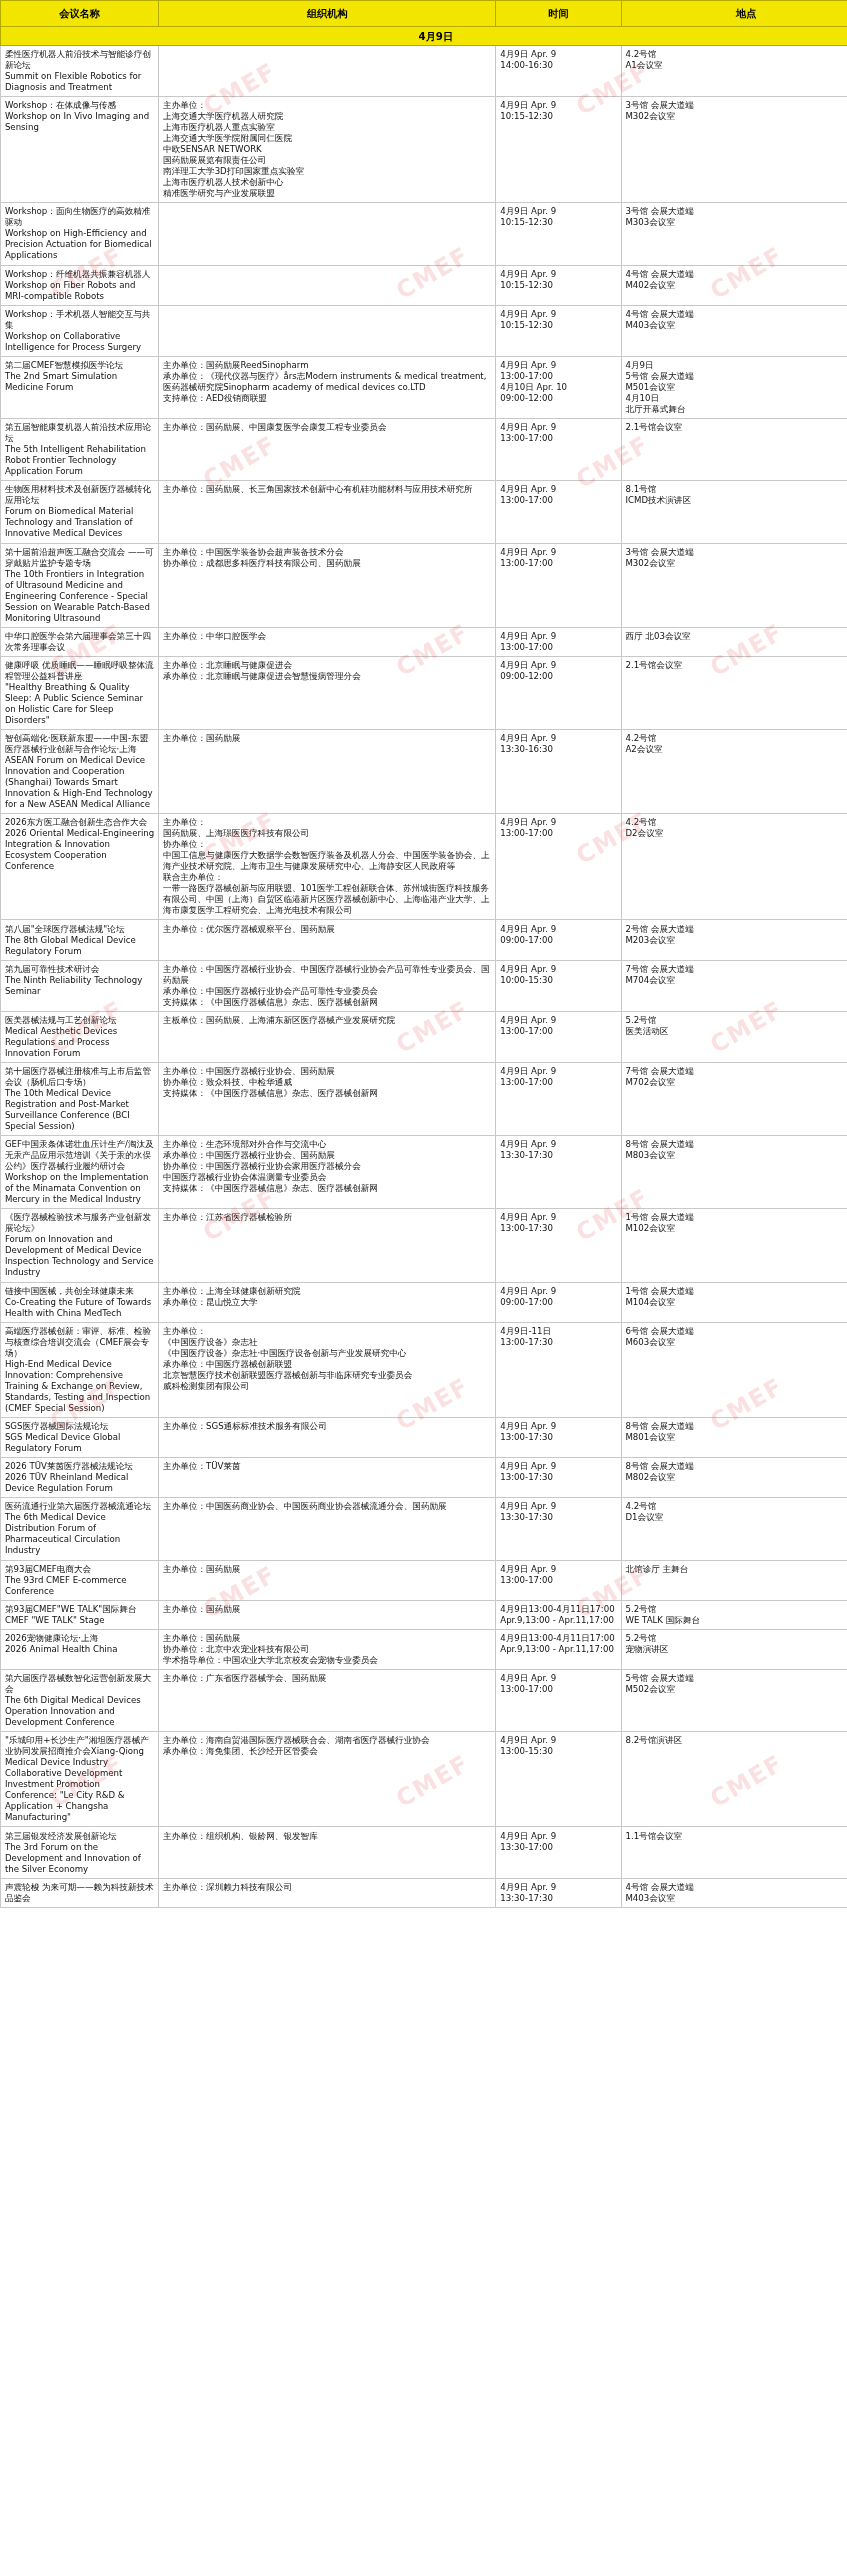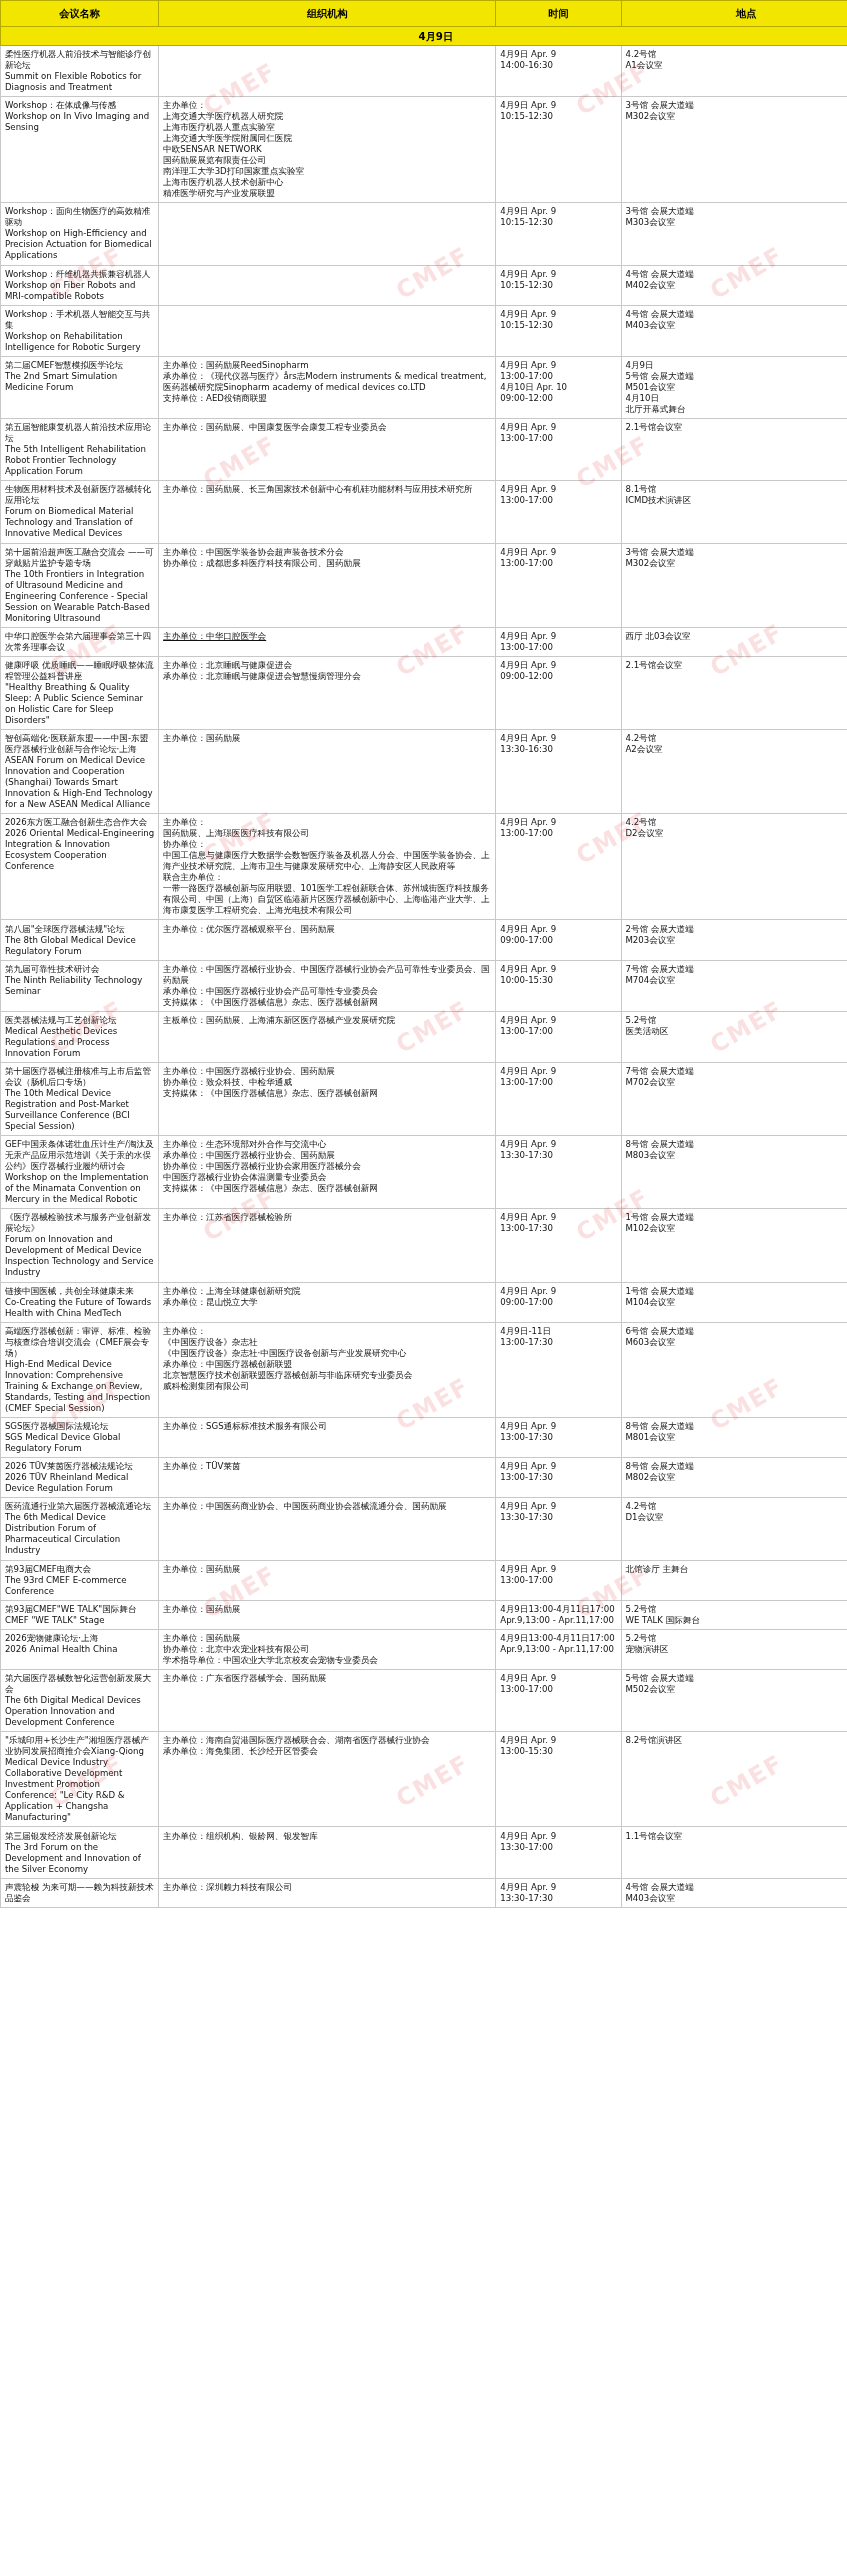--- a/index.html
+++ b/index.html
@@ -84,21 +84,21 @@
           </td>
           <td class="c-org" style="white-space: pre-line;"></td>
           <td class="c-time" style="white-space: pre-line;">4月9日 Apr. 9
 10:15-12:30</td>
           <td class="c-place" style="white-space: pre-line;">4号馆 会展大道端
 M402会议室</td>
         </tr>
         <tr>
           <td class="c-name">
             <span class="cn">Workshop：手术机器人智能交互与共集</span>
-            <span class="en">Workshop on Rehabilitation Intelligence for Robotic Surgery</span>
+            <span class="en">Workshop on Collaborative Intelligence for Process Surgery</span>
           </td>
           <td class="c-org" style="white-space: pre-line;"></td>
           <td class="c-time" style="white-space: pre-line;">4月9日 Apr. 9
 10:15-12:30</td>
           <td class="c-place" style="white-space: pre-line;">4号馆 会展大道端
 M403会议室</td>
         </tr>
         <tr>
           <td class="c-name">
             <span class="cn">第二届CMEF智慧模拟医学论坛</span>
@@ -148,21 +148,21 @@
 协办单位：成都思多科医疗科技有限公司、国药励展</td>
           <td class="c-time" style="white-space: pre-line;">4月9日 Apr. 9
 13:00-17:00</td>
           <td class="c-place" style="white-space: pre-line;">3号馆 会展大道端
 M302会议室</td>
         </tr>
         <tr>
           <td class="c-name">
             <span class="cn">中华口腔医学会第六届理事会第三十四次常务理事会议</span>
           </td>
-          <td class="c-org" style="white-space: pre-line; text-decoration: underline;">主办单位：中华口腔医学会</td>
+          <td class="c-org" style="white-space: pre-line;">主办单位：中华口腔医学会</td>
           <td class="c-time" style="white-space: pre-line;">4月9日 Apr. 9
 13:00-17:00</td>
           <td class="c-place" style="white-space: pre-line;">西厅 北03会议室</td>
         </tr>
         <tr>
           <td class="c-name">
             <span class="cn">健康呼吸 优质睡眠——睡眠呼吸整体流程管理公益科普讲座</span>
             <span class="en">"Healthy Breathing &amp; Quality Sleep: A Public Science Seminar on Holistic Care for Sleep Disorders"</span>
           </td>
           <td class="c-org" style="white-space: pre-line;">主办单位：北京睡眠与健康促进会
@@ -242,21 +242,21 @@
 协办单位：致众科技、中检华通威
 支持媒体：《中国医疗器械信息》杂志、医疗器械创新网</td>
           <td class="c-time" style="white-space: pre-line;">4月9日 Apr. 9
 13:00-17:00</td>
           <td class="c-place" style="white-space: pre-line;">7号馆 会展大道端
 M702会议室</td>
         </tr>
         <tr>
           <td class="c-name">
             <span class="cn">GEF中国汞条体诺壮血压计生产/淘汰及无汞产品应用示范培训《关于汞的水俣公约》医疗器械行业履约研讨会</span>
-            <span class="en">Workshop on the Implementation of the Minamata Convention on Mercury in the Medical Robotic</span>
+            <span class="en">Workshop on the Implementation of the Minamata Convention on Mercury in the Medical Industry</span>
           </td>
           <td class="c-org" style="white-space: pre-line;">主办单位：生态环境部对外合作与交流中心
 承办单位：中国医疗器械行业协会、国药励展
 协办单位：中国医疗器械行业协会家用医疗器械分会
 中国医疗器械行业协会体温测量专业委员会
 支持媒体：《中国医疗器械信息》杂志、医疗器械创新网</td>
           <td class="c-time" style="white-space: pre-line;">4月9日 Apr. 9
 13:30-17:30</td>
           <td class="c-place" style="white-space: pre-line;">8号馆 会展大道端
 M803会议室</td>

